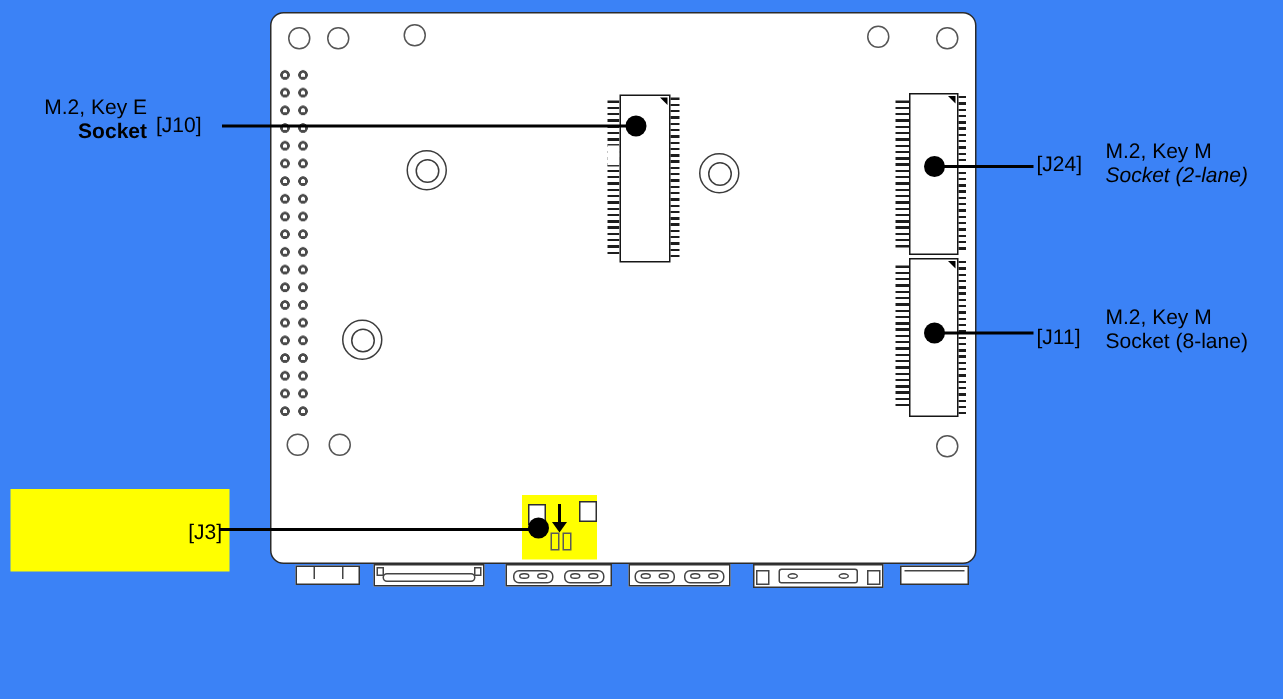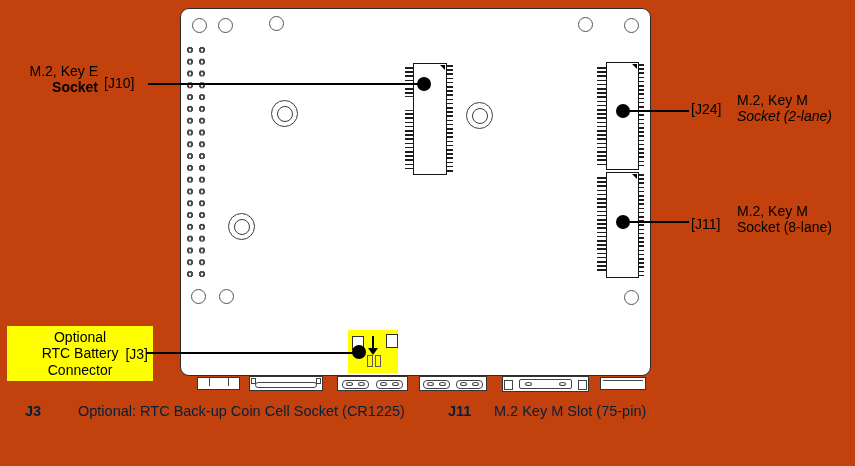--- a/index.html
+++ b/index.html
@@ -1,17 +1,17 @@
 <!DOCTYPE html>
 <html><head>
 <meta charset="utf-8">
 <style>
   html,body { margin:0; padding:0; background:#ffffff; }
   #canvas {
-    position:relative; width:855px; height:466px; background:#c2410c;
+    position:relative; width:855px; height:466px; background:#3b82f6;
     font-family:"Liberation Sans", sans-serif; overflow:hidden;
   }
   
   .board {
     position:absolute; left:180px; top:8px; width:471px; height:368px;
     border:1.5px solid #2b2b2b; border-radius:9px; background:#ffffff; box-sizing:border-box;
   }
   .hole {
     position:absolute; width:15px; height:15px; border:1.3px solid #555;
     border-radius:50%; background:#fff; box-sizing:border-box;
@@ -188,30 +188,19 @@
 
   <div class="leader" style="left:623px; top:221px; width:66px;"></div>
   <div class="cdot" style="left:616px; top:215px;"></div>
   <div class="ctag" style="left:691px; top:216px;">[J11]</div>
   <div class="ctext" style="left:737px; top:203px;">
     <span style="display:block;">M.2, Key M</span>
     <span style="display:block;">Socket (8-lane)</span>
   </div>
 
   <div class="hl-box">
-    <div class="j3text">
-      <span style="display:block;">Optional</span>
-      <span style="display:block;">RTC Battery</span>
-      <span style="display:block;">Connector</span>
-    </div>
     <div class="j3tag">[J3]</div>
   </div>
   <div class="leader" style="left:146px; top:352px; width:208px;"></div>
   <div class="cdot" style="left:352px; top:345px;"></div>
 
-  <div class="legend-row" style="left:25px; top:403px;">
-    <span class="legend-ref col1">J3</span><span>Optional: RTC Back-up Coin Cell Socket (CR1225)</span>
-  </div>
-  <div class="legend-row" style="left:448px; top:403px;">
-    <span class="legend-ref col2">J11</span><span>M.2 Key M Slot (75-pin)</span>
-  </div>
 
 </div>
 
 </body></html>

